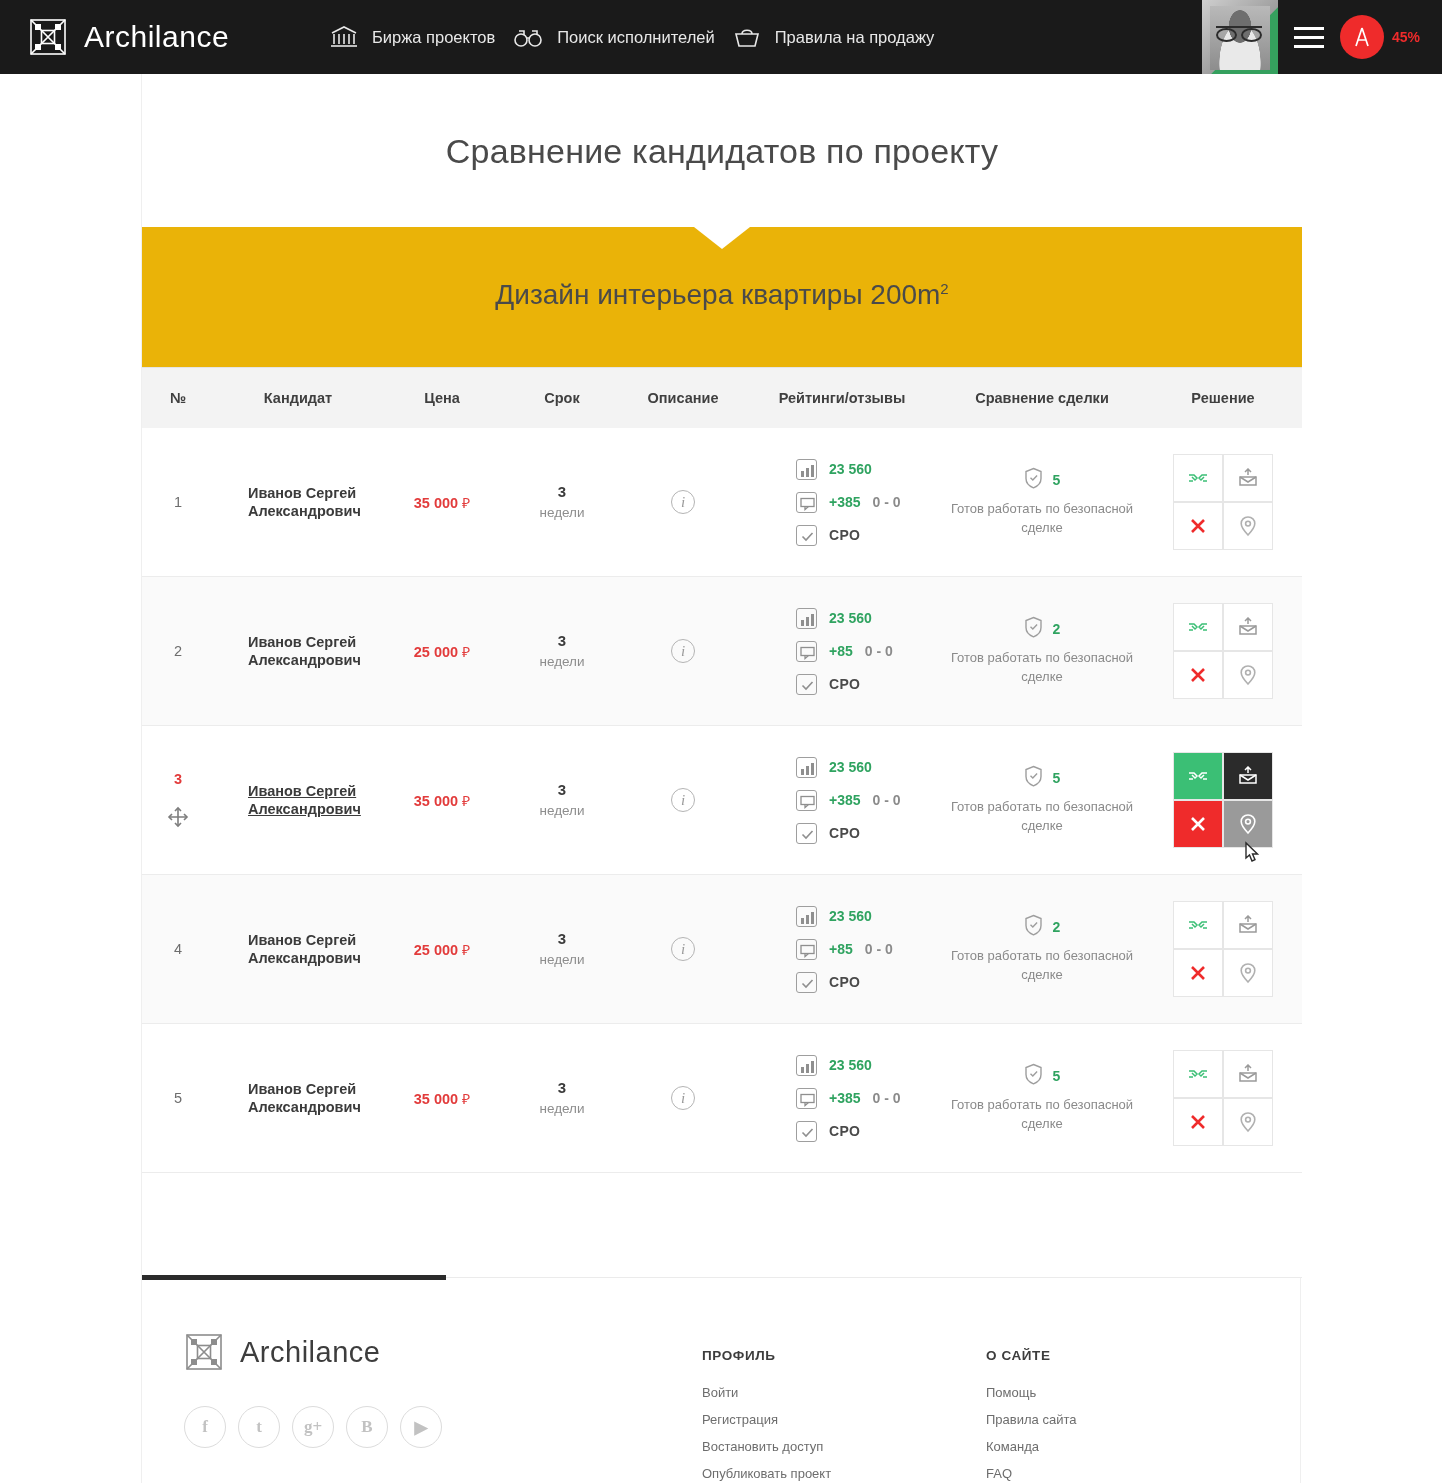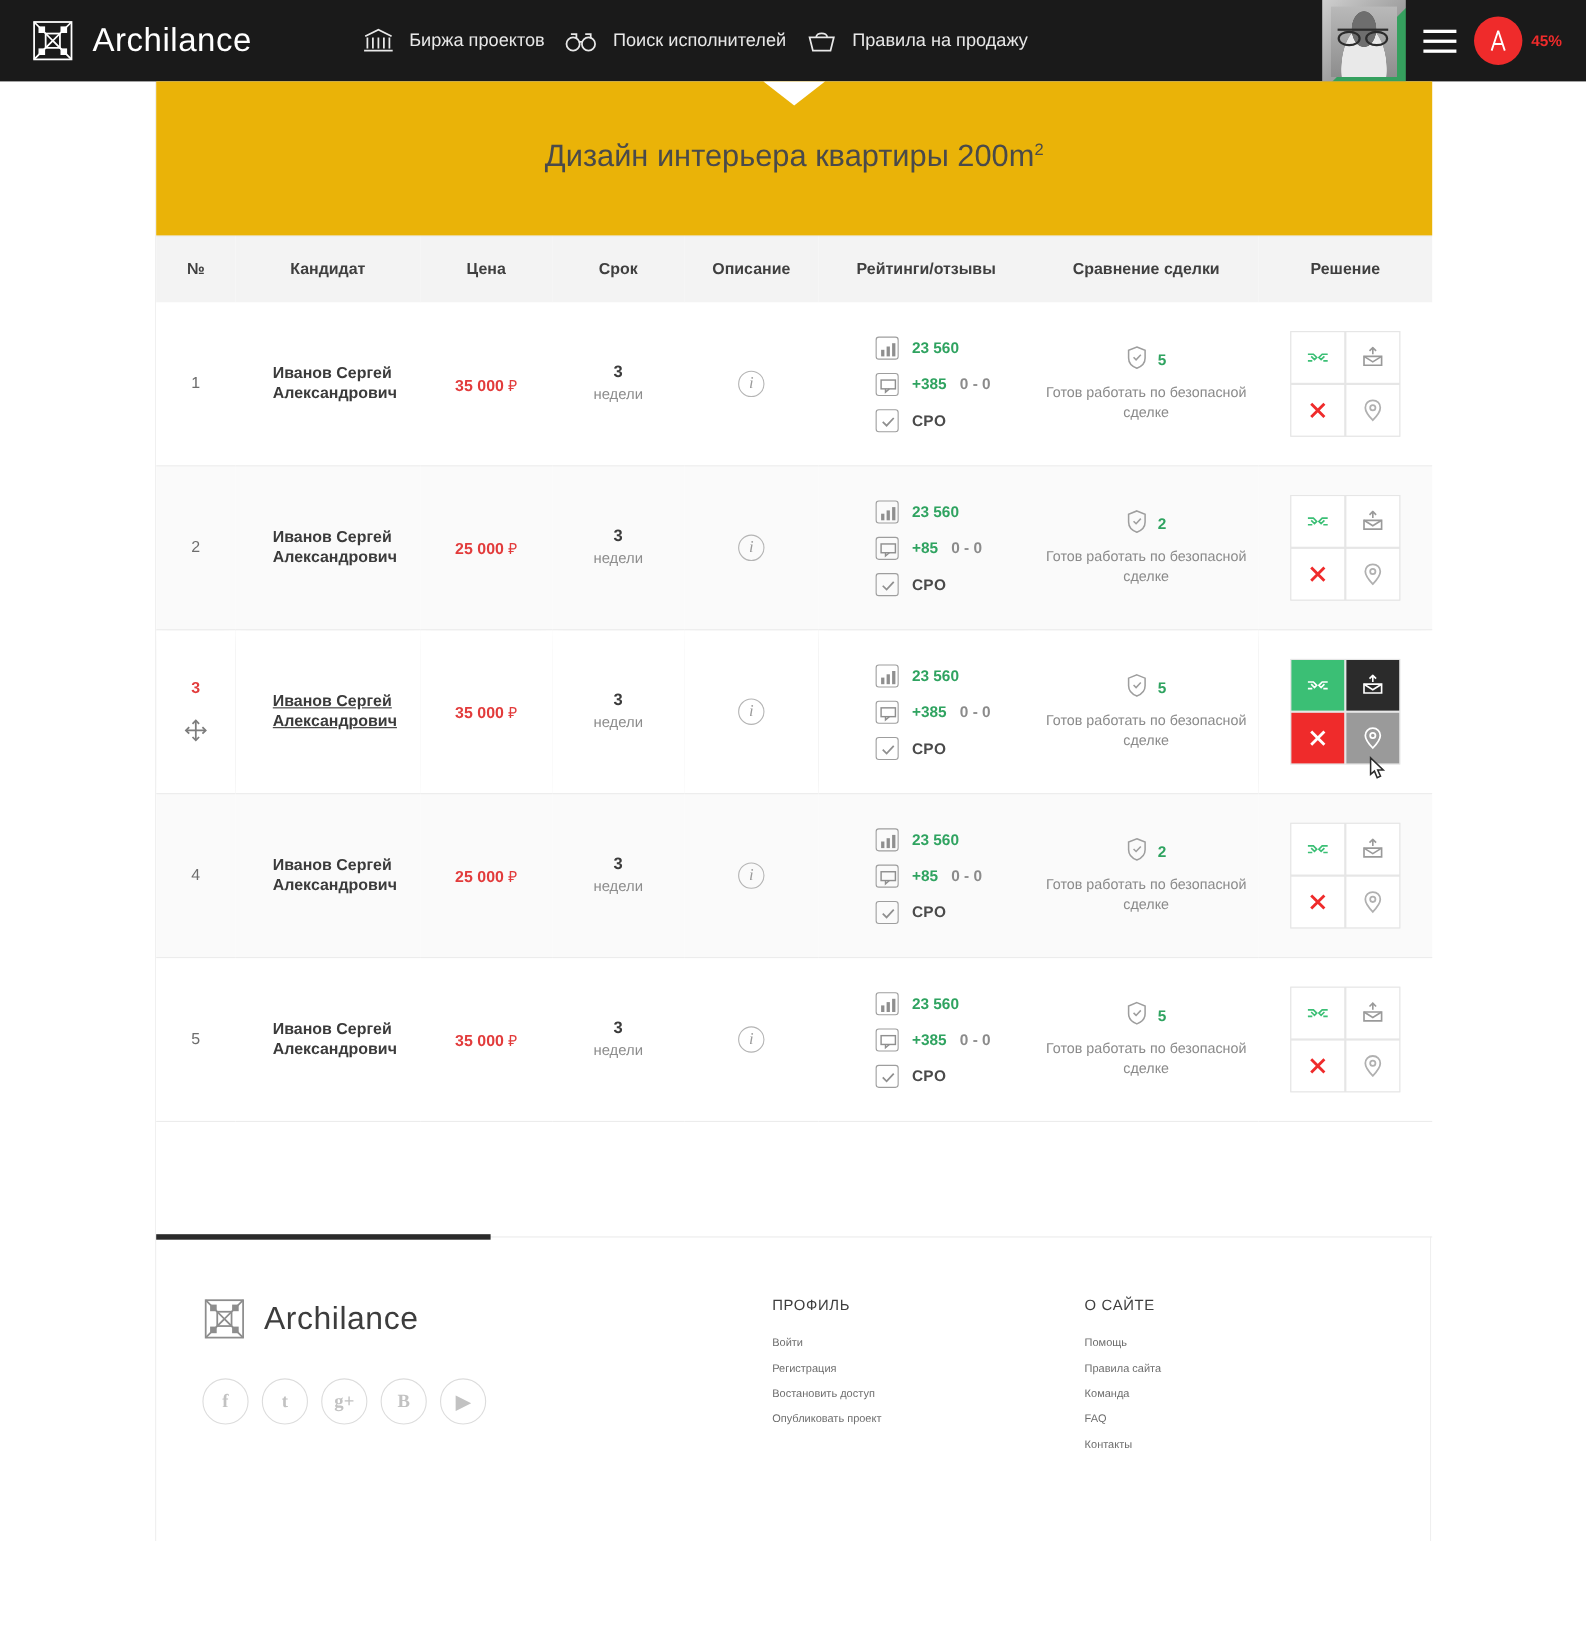--- a/index.html
+++ b/index.html
@@ -274,25 +274,25 @@
   .socials { display:flex; gap:12px; margin-top: 34px; }
   .soc {
     width:42px; height:42px; border-radius:50%;
     border:1.5px solid #dcdcdc; color:#c2c2c2;
     display:flex; align-items:center; justify-content:center;
     font-size:17px; font-weight:700; cursor:pointer;
     font-family:"Liberation Serif", serif;
   }
   .f-col { width: 284px; }
   .f-col h4 {
-    margin:0 0 22px; font-size:13.5px; letter-spacing:.6px;
-    color:#3d3d3d; font-weight:400;
+    margin:16px 0 22px; font-size:13.5px; letter-spacing:.6px;
+    color:#3d3d3d; font-weight:700;
   }
   .f-col a {
-    display:block; color:#6d6d6d; font-size:10px;
+    display:block; color:#6d6d6d; font-size:13px;
     text-decoration:none; margin-bottom: 12px; cursor:pointer;
   }
   .page-shell {
     border-left:1px solid #efefef;
     border-right:1px solid #efefef;
     width:1160px; margin:0 auto;
   }
 </style>
 </head>
 <body>
@@ -373,20 +373,21 @@
           <path d="M10 2 L4 20 M10 2 L16 20 M6.5 14 h7"></path>
         </g>
       </svg>
     </span>
     <span class="pct">45%</span>
   </div>
 </div>
 
 <div class="page-shell">
   <div class="page">
+    <h1 class="page-title">Сравнение кандидатов по проекту</h1>
 
     <div class="project-band">
       <div class="notch"></div>
       <div class="ptitle">
         <span>Дизайн интерьера квартиры 200m</span><sup>2</sup>
       </div>
     </div>
 
     <table class="cmp">
       <colgroup>

